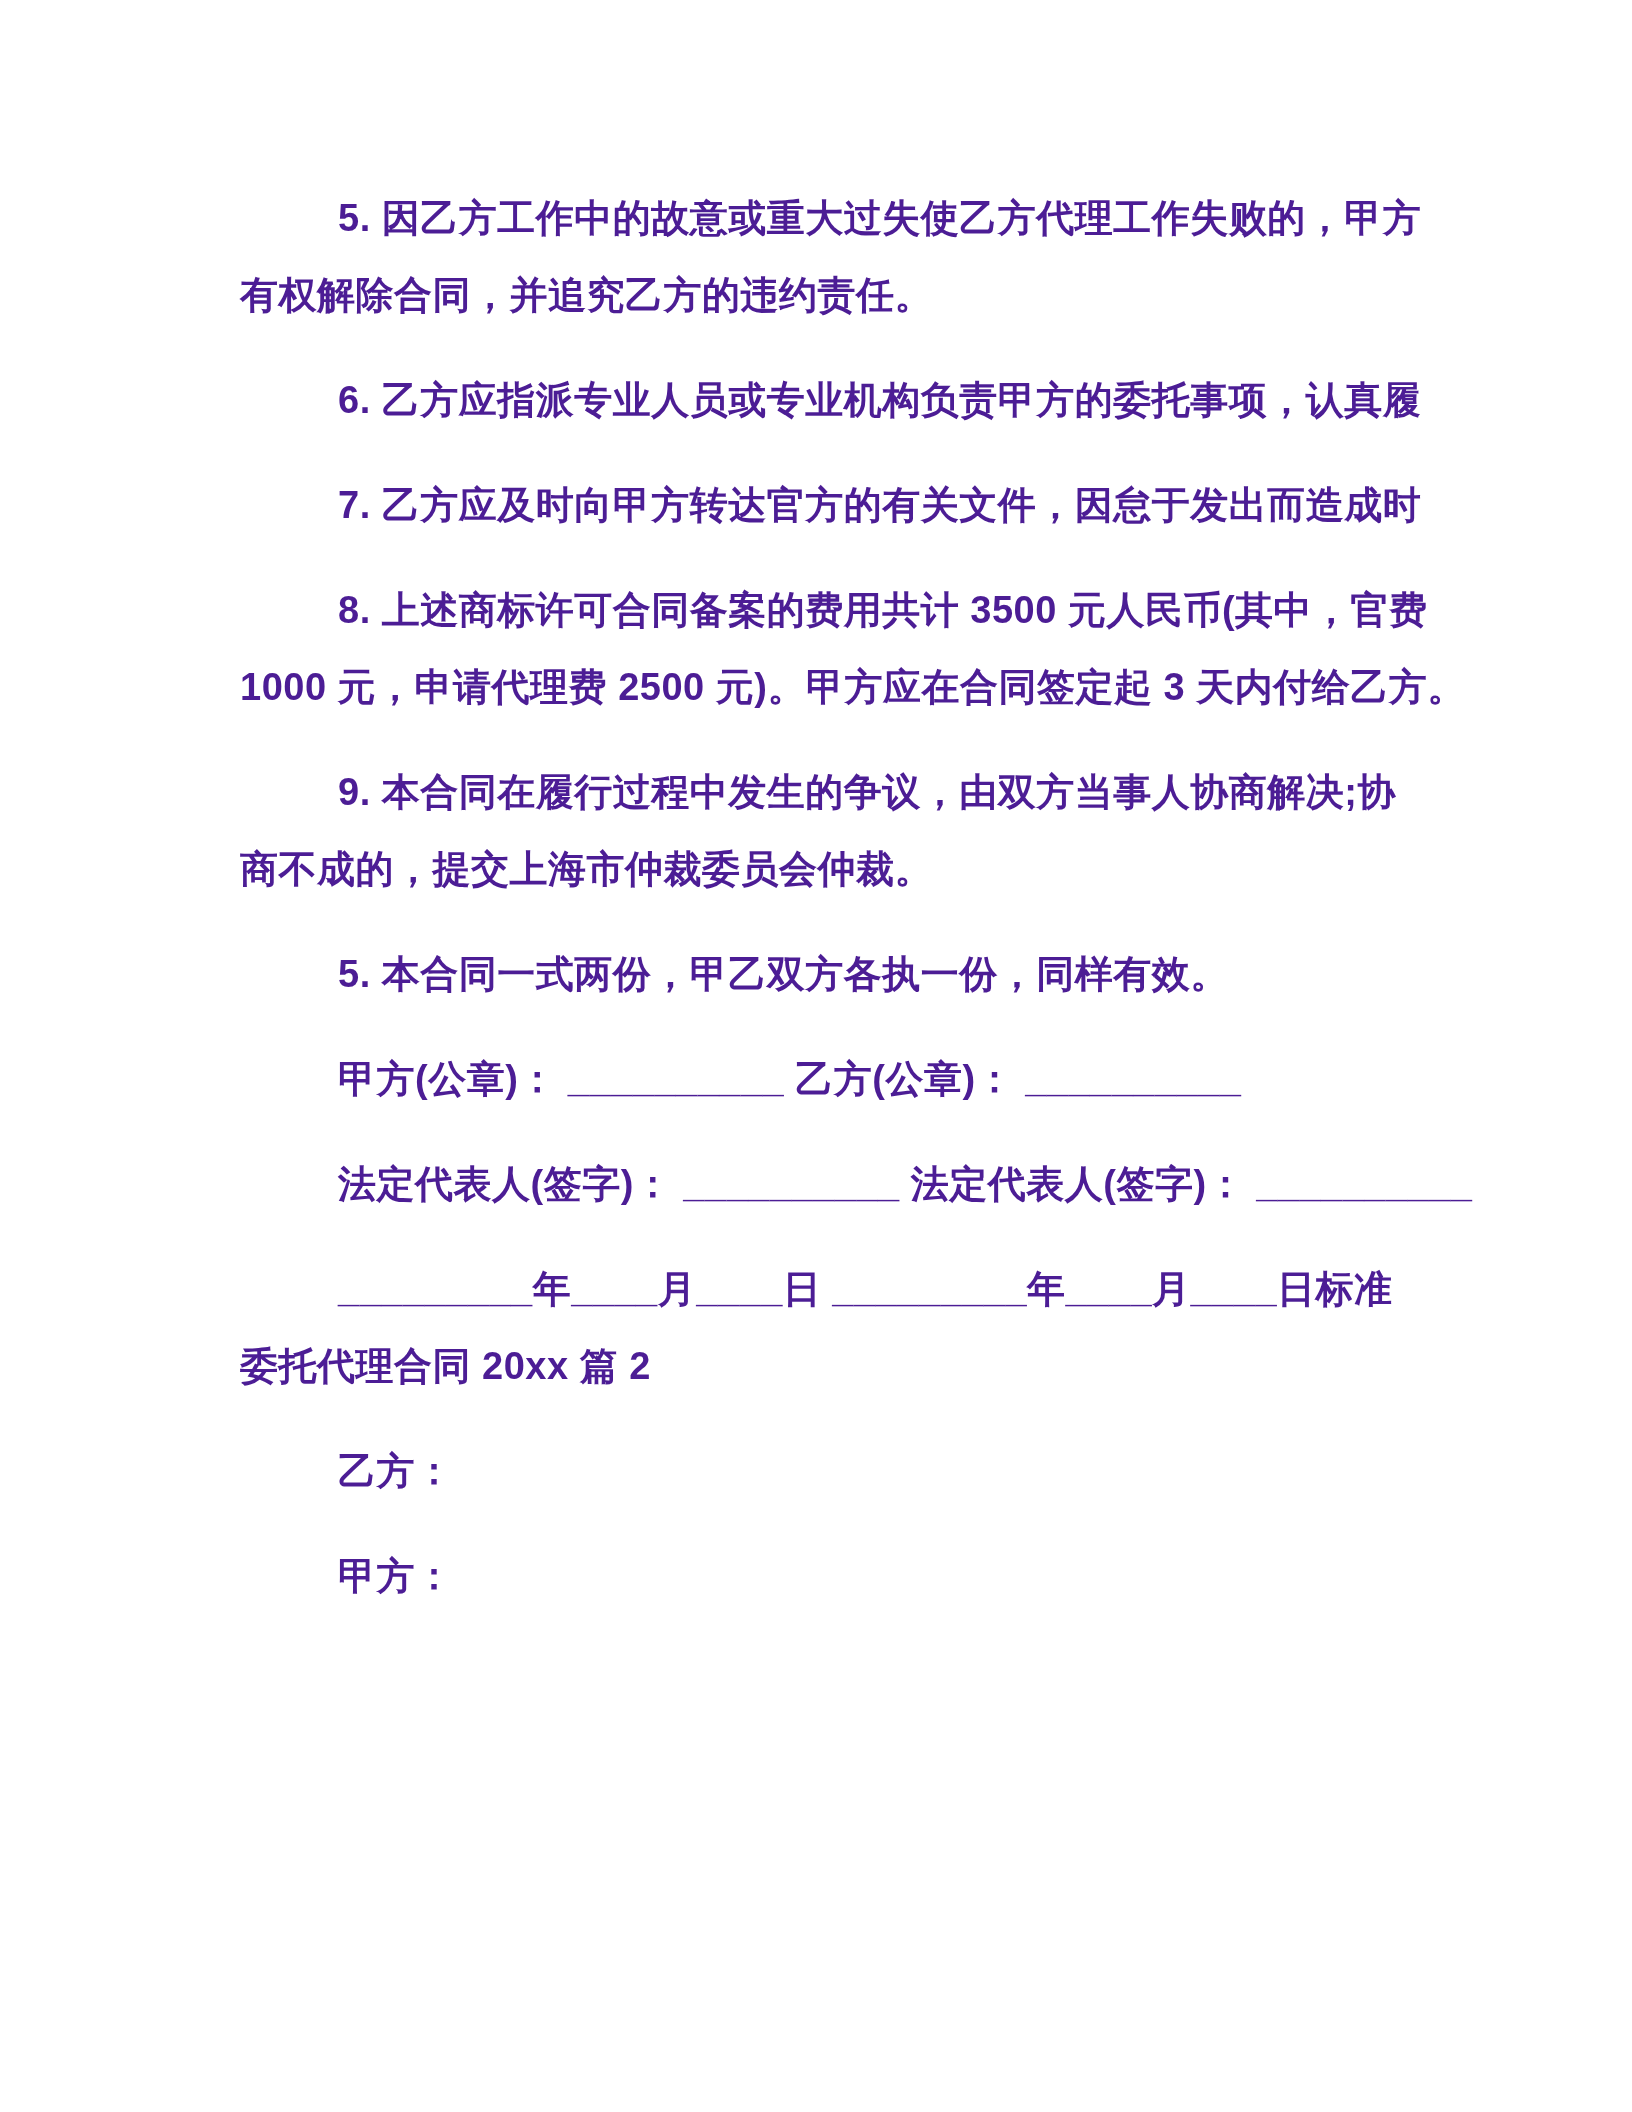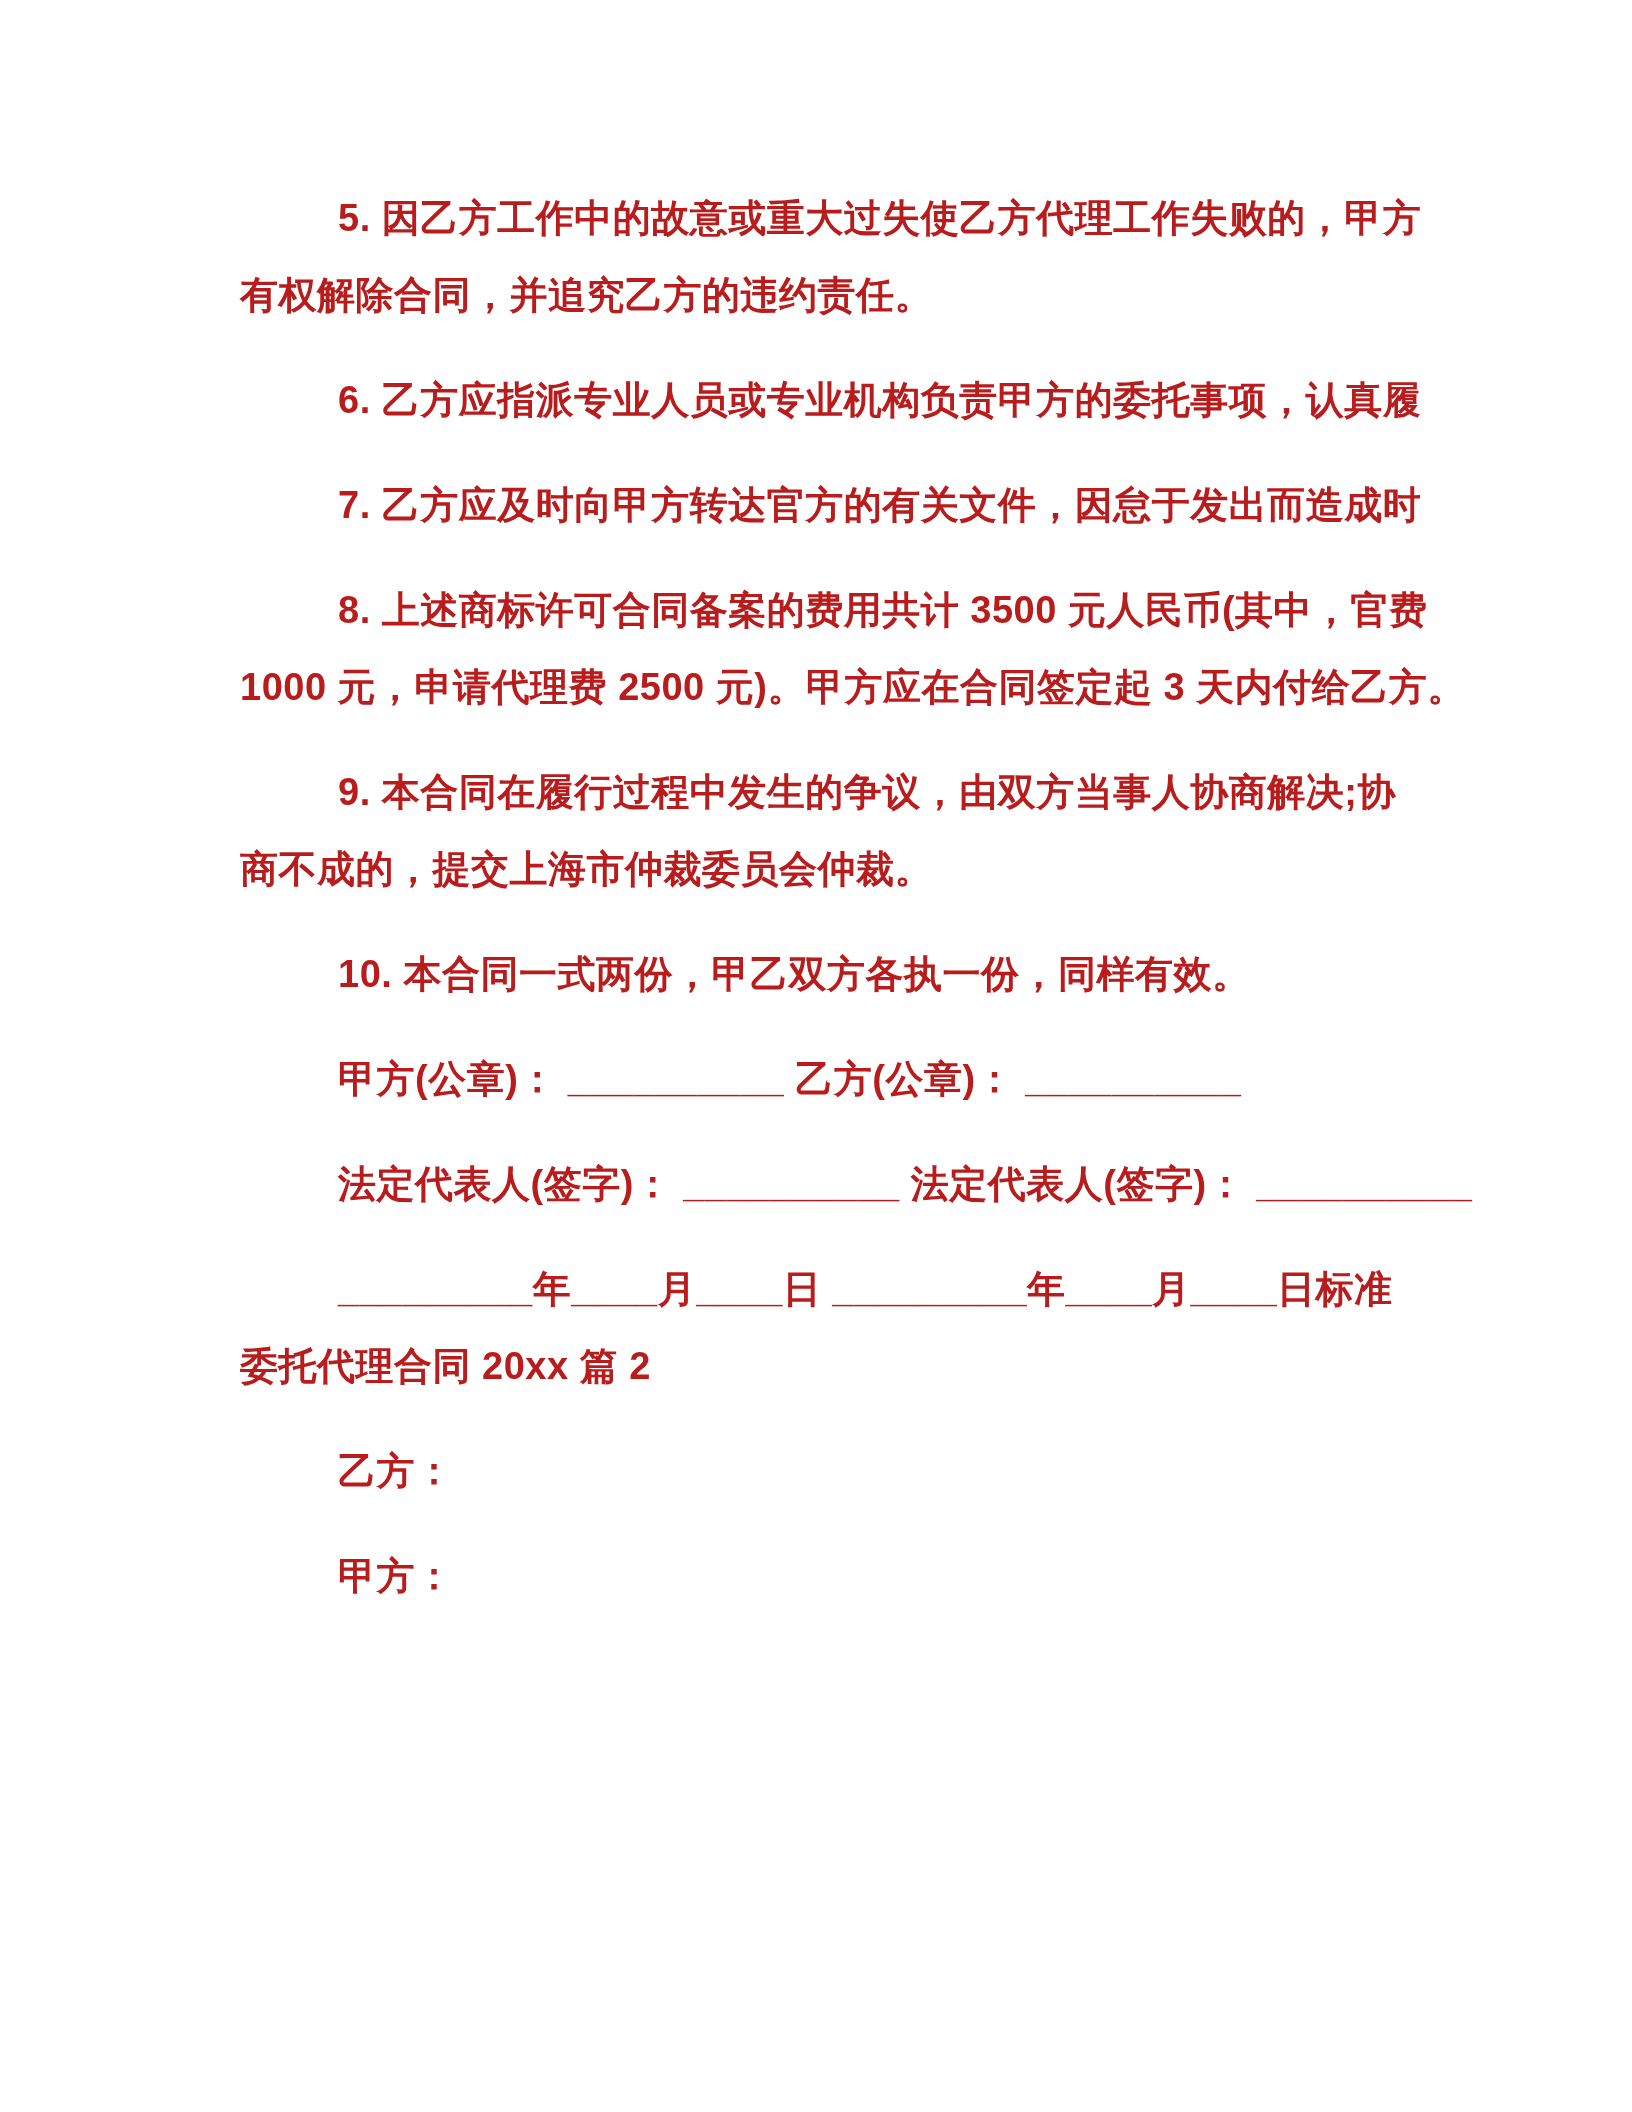--- a/index.html
+++ b/index.html
@@ -10,21 +10,21 @@
   .page {
     position: relative;
     width: 1632px;
     height: 2112px;
     background: #ffffff;
     box-sizing: border-box;
     padding: 180px 150px 0 240px;
     font-family: "Liberation Sans", sans-serif;
     font-weight: 600;
     font-size: 38px;
-    color: #b91c1c;
+    color: #4c1d95;
     overflow: hidden;
   }
   .para {
     margin: 0 0 28px 0;
   }
   .line {
     line-height: 77px;
     white-space: pre;
     letter-spacing: 0.5px;
   }
@@ -54,21 +54,21 @@
     <div class="line indent">8. 上述商标许可合同备案的费用共计 3500 元人民币(其中，官费</div>
     <div class="line">1000 元，申请代理费 2500 元)。甲方应在合同签定起 3 天内付给乙方。</div>
   </div>
 
   <div class="para">
     <div class="line indent">9. 本合同在履行过程中发生的争议，由双方当事人协商解决;协</div>
     <div class="line">商不成的，提交上海市仲裁委员会仲裁。</div>
   </div>
 
   <div class="para">
-    <div class="line indent">10. 本合同一式两份，甲乙双方各执一份，同样有效。</div>
+    <div class="line indent">5. 本合同一式两份，甲乙双方各执一份，同样有效。</div>
   </div>
 
   <div class="para">
     <div class="line indent">甲方(公章)： __________ 乙方(公章)： __________</div>
   </div>
 
   <div class="para">
     <div class="line indent">法定代表人(签字)： __________ 法定代表人(签字)： __________</div>
   </div>
 

